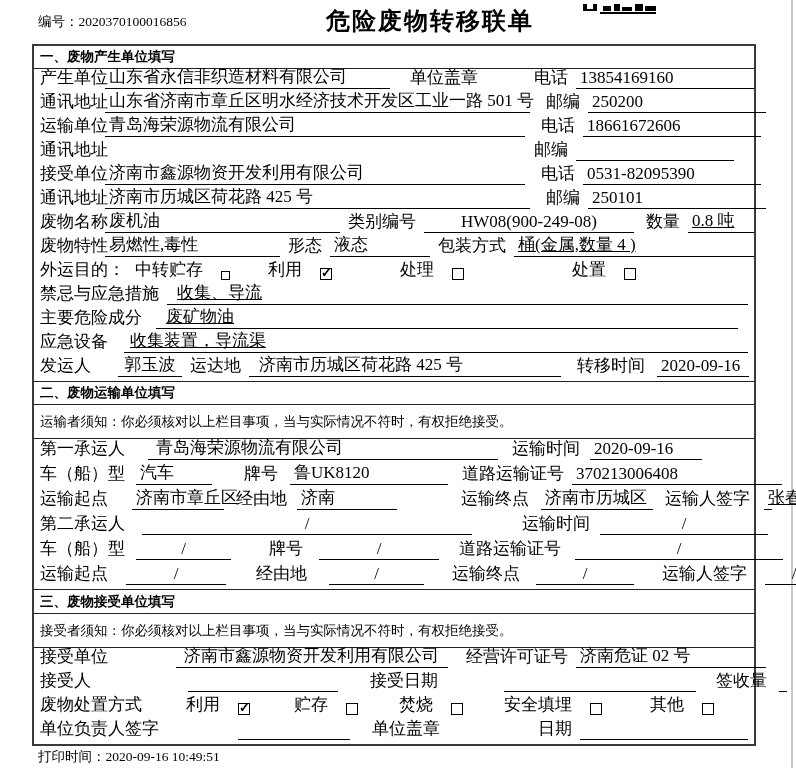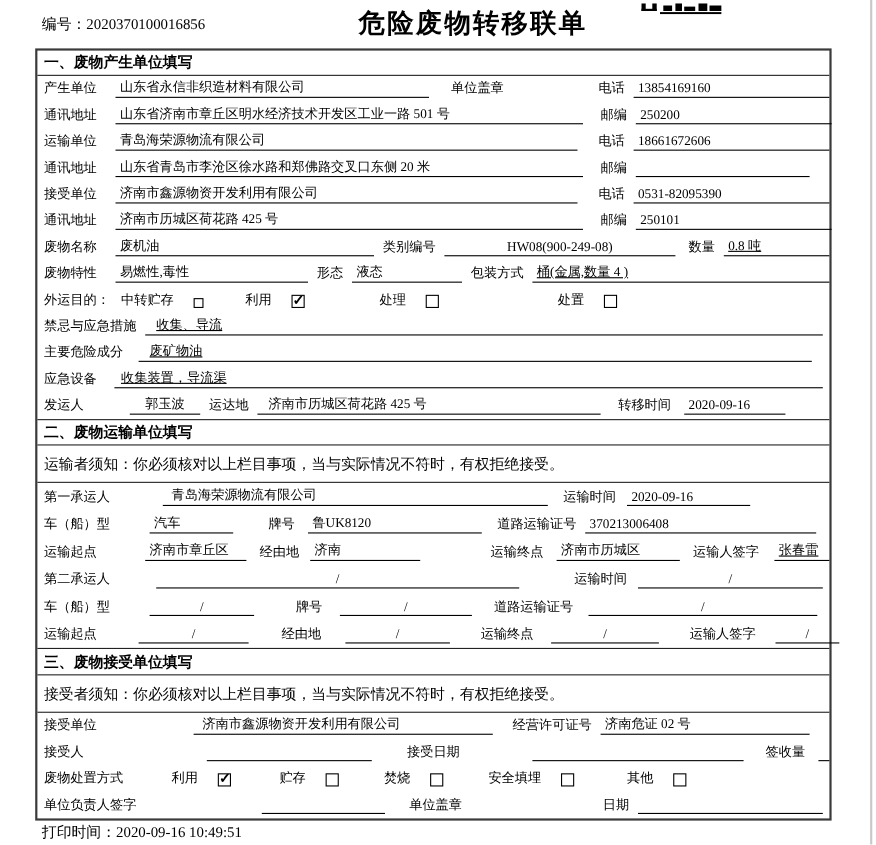--- a/index.html
+++ b/index.html
@@ -6,21 +6,21 @@
   body{width:796px;height:768px;font-family:"Liberation Serif","DejaVu Serif",serif;color:#000;}
   .page{position:relative;width:796px;height:768px;overflow:hidden;background:#fff;}
   .doc-num{position:absolute;left:38px;top:13px;font-size:13.5px;white-space:nowrap;}
   .title{position:absolute;left:326px;top:5px;font-size:24px;font-weight:bold;letter-spacing:2px;white-space:nowrap;}
   .qr{position:absolute;left:583px;top:0;}
   .right-edge{position:absolute;right:3px;top:0;height:768px;width:2px;background:#c9c9c9;}
   .form{position:absolute;left:32px;top:44px;width:724px;border:2px solid #3a3a3a;box-sizing:border-box;background:#fff;}
   .sec-h{height:22px;display:flex;align-items:center;padding-left:6px;font-weight:bold;font-size:13.5px;border-bottom:1.5px solid #222;}
   .sec2 .sec-h,.sec3 .sec-h{border-top:1.5px solid #222;}
   .notice{height:33px;display:flex;align-items:center;padding-left:6px;font-size:13.5px;border-bottom:1.5px solid #222;}
-  .row{display:flex;align-items:flex-end;padding:0 0 4px 6px;height:24px;box-sizing:border-box;font-size:12px;column-gap:8px;}
+  .row{display:flex;align-items:flex-end;padding:0 0 4px 6px;height:24px;box-sizing:border-box;font-size:17px;column-gap:8px;}
   .sec2 .row{height:25px;}
   .lbl{white-space:nowrap;flex-shrink:0;}
   .uv{border-bottom:1px solid #000;white-space:nowrap;padding:0 4px;box-sizing:border-box;flex-shrink:0;min-height:16px;}
   .ctr{text-align:center;}
   .fill{flex:1 1 auto;min-width:0;text-decoration:underline;}
   .spacer{flex:1 1 auto;}
   .opt{display:flex;align-items:flex-end;gap:18px;flex-shrink:0;}
   .cb{width:12px;height:12px;border:1px solid #000;display:inline-block;position:relative;flex-shrink:0;margin-bottom:1px;box-sizing:border-box;}
   .cb.small{width:9px;height:9px;}
   .cb.checked::after{content:"\2713";position:absolute;left:0;top:-4px;font-size:13px;font-weight:bold;}
@@ -76,21 +76,20 @@
       <div class="row">
         <span class="lbl" style="width:57px">运输单位</span>
         <span class="uv" style="width:420px">青岛海荣源物流有限公司</span>
         <span class="spacer"></span>
         <span class="lbl">电话</span>
         <span class="uv" style="width:178px">18661672606</span>
       </div>
 
       <div class="row">
         <span class="lbl" style="width:57px">通讯地址</span>
-        <span class="uv" style="width:425px">山东省青岛市李沧区徐水路和郑佛路交叉口东侧 20 米</span>
         <span class="spacer"></span>
         <span class="lbl">邮编</span>
         <span class="uv" style="width:158px;margin-right:20px"></span>
       </div>
 
       <div class="row">
         <span class="lbl" style="width:57px">接受单位</span>
         <span class="uv" style="width:420px">济南市鑫源物资开发利用有限公司</span>
         <span class="spacer"></span>
         <span class="lbl">电话</span>

